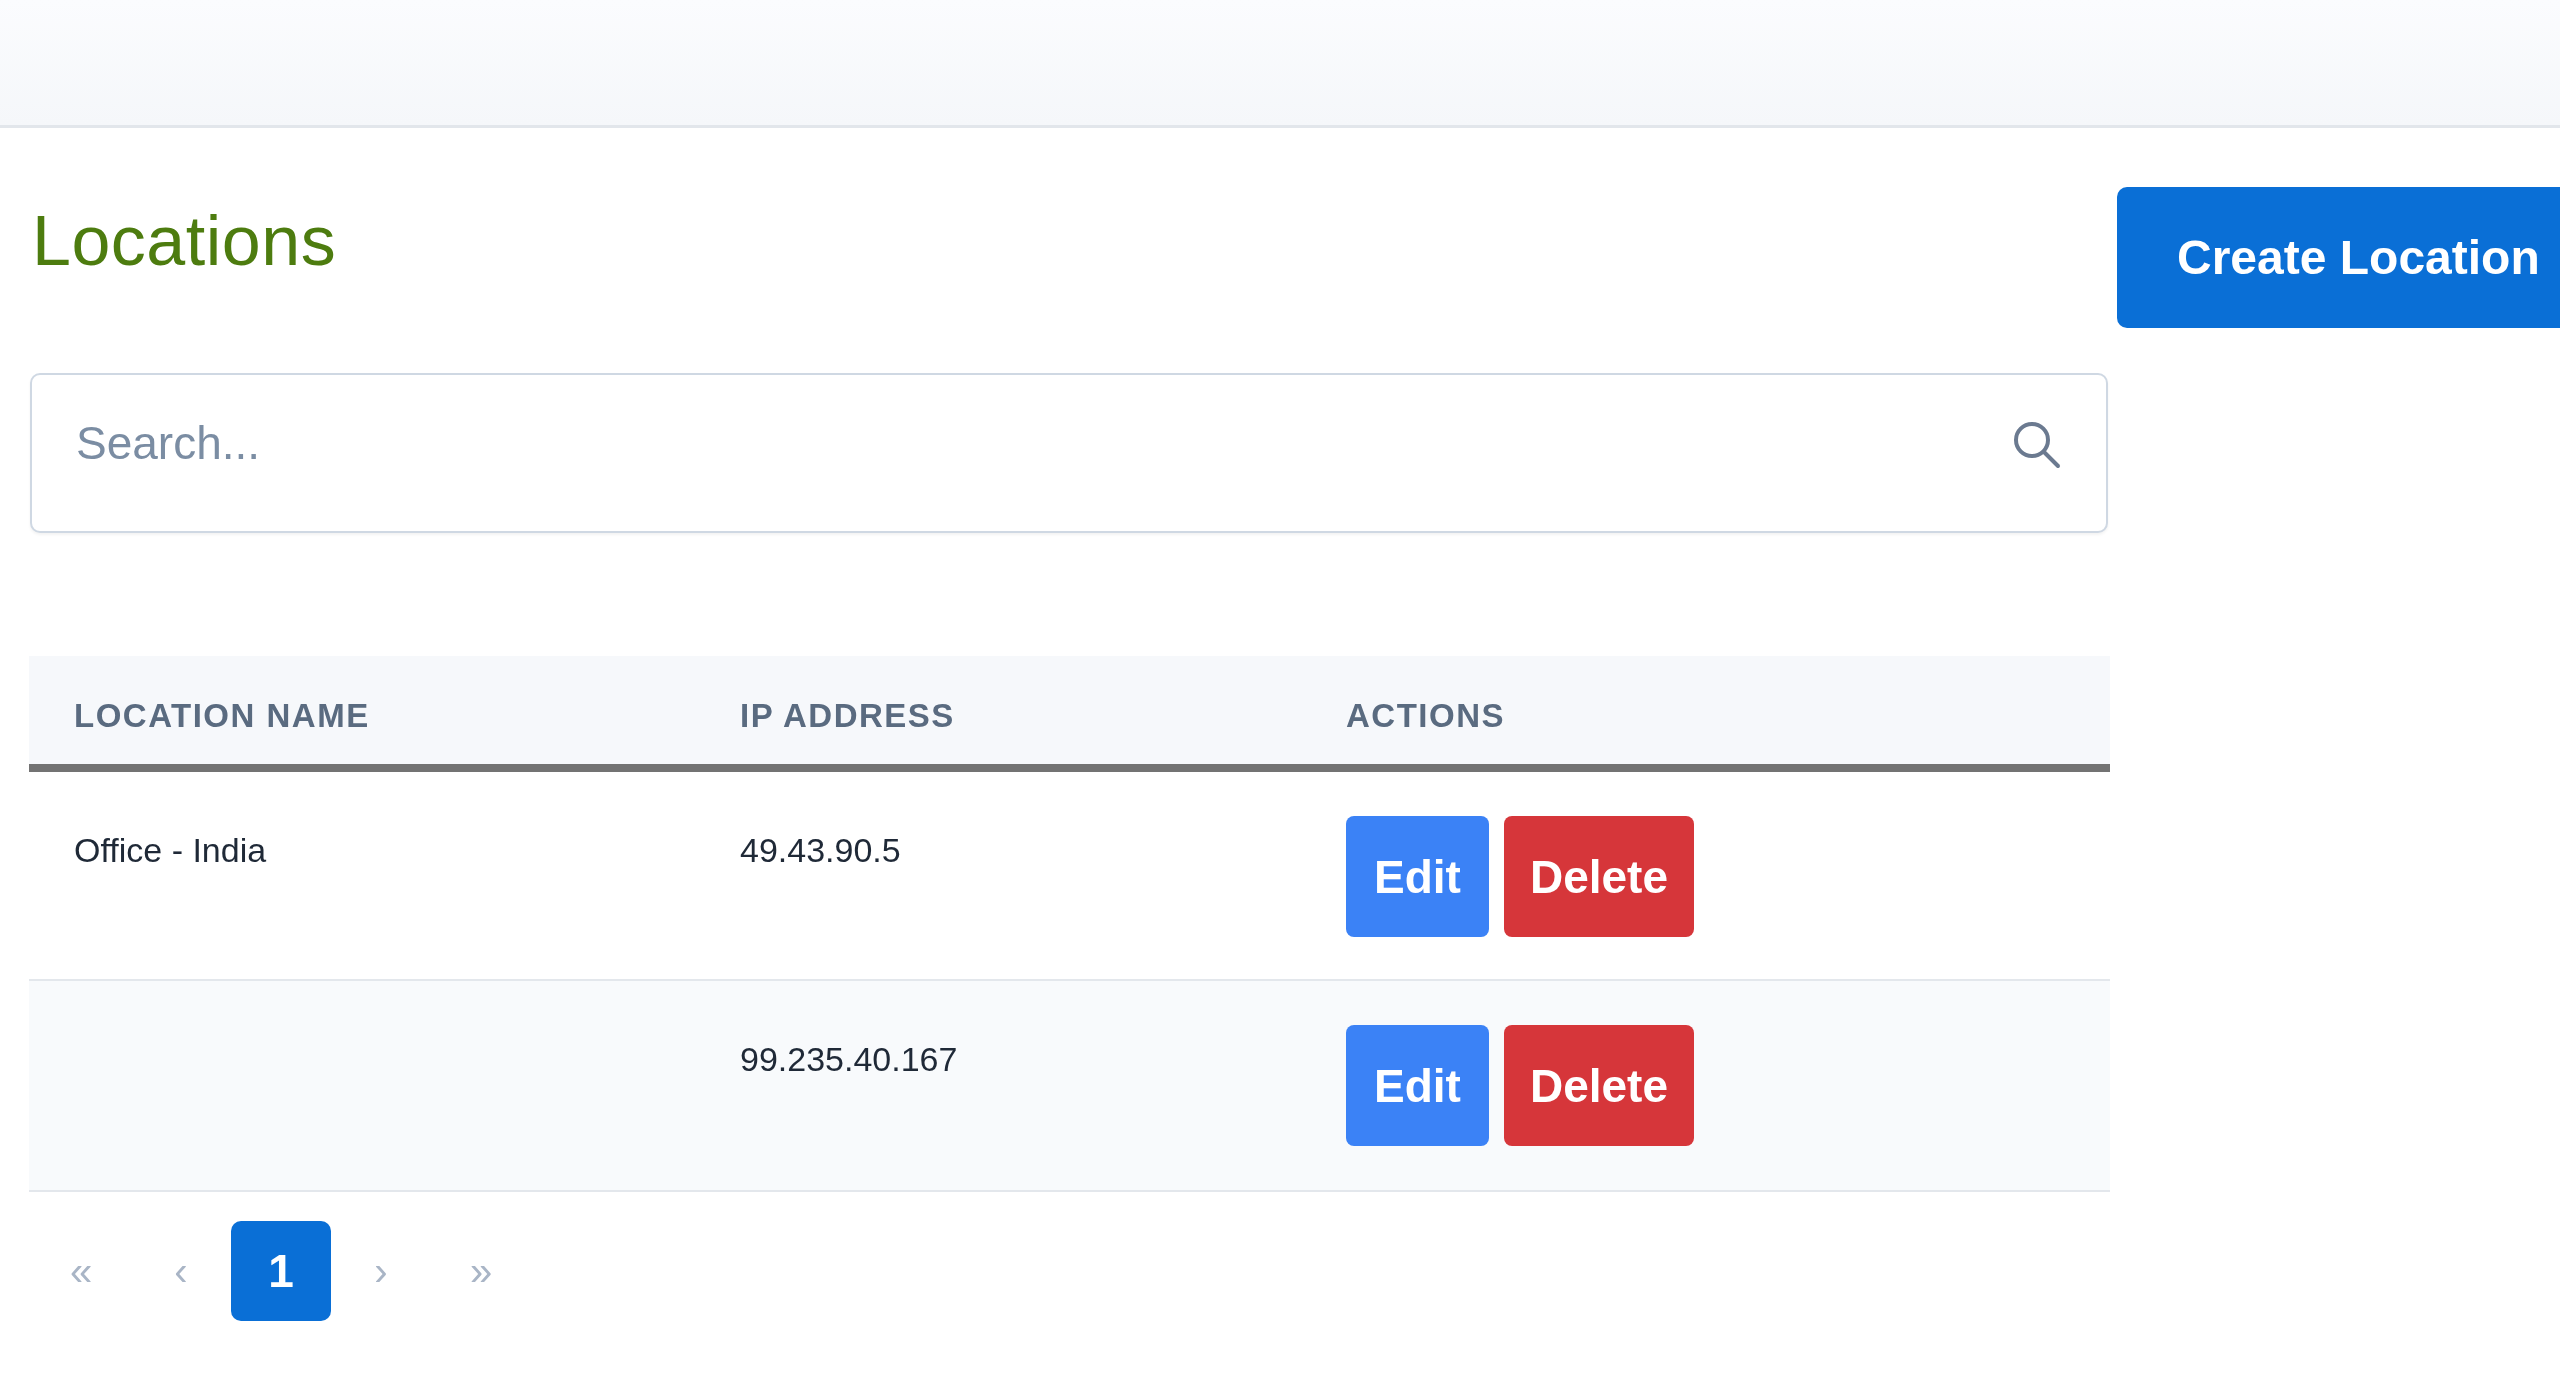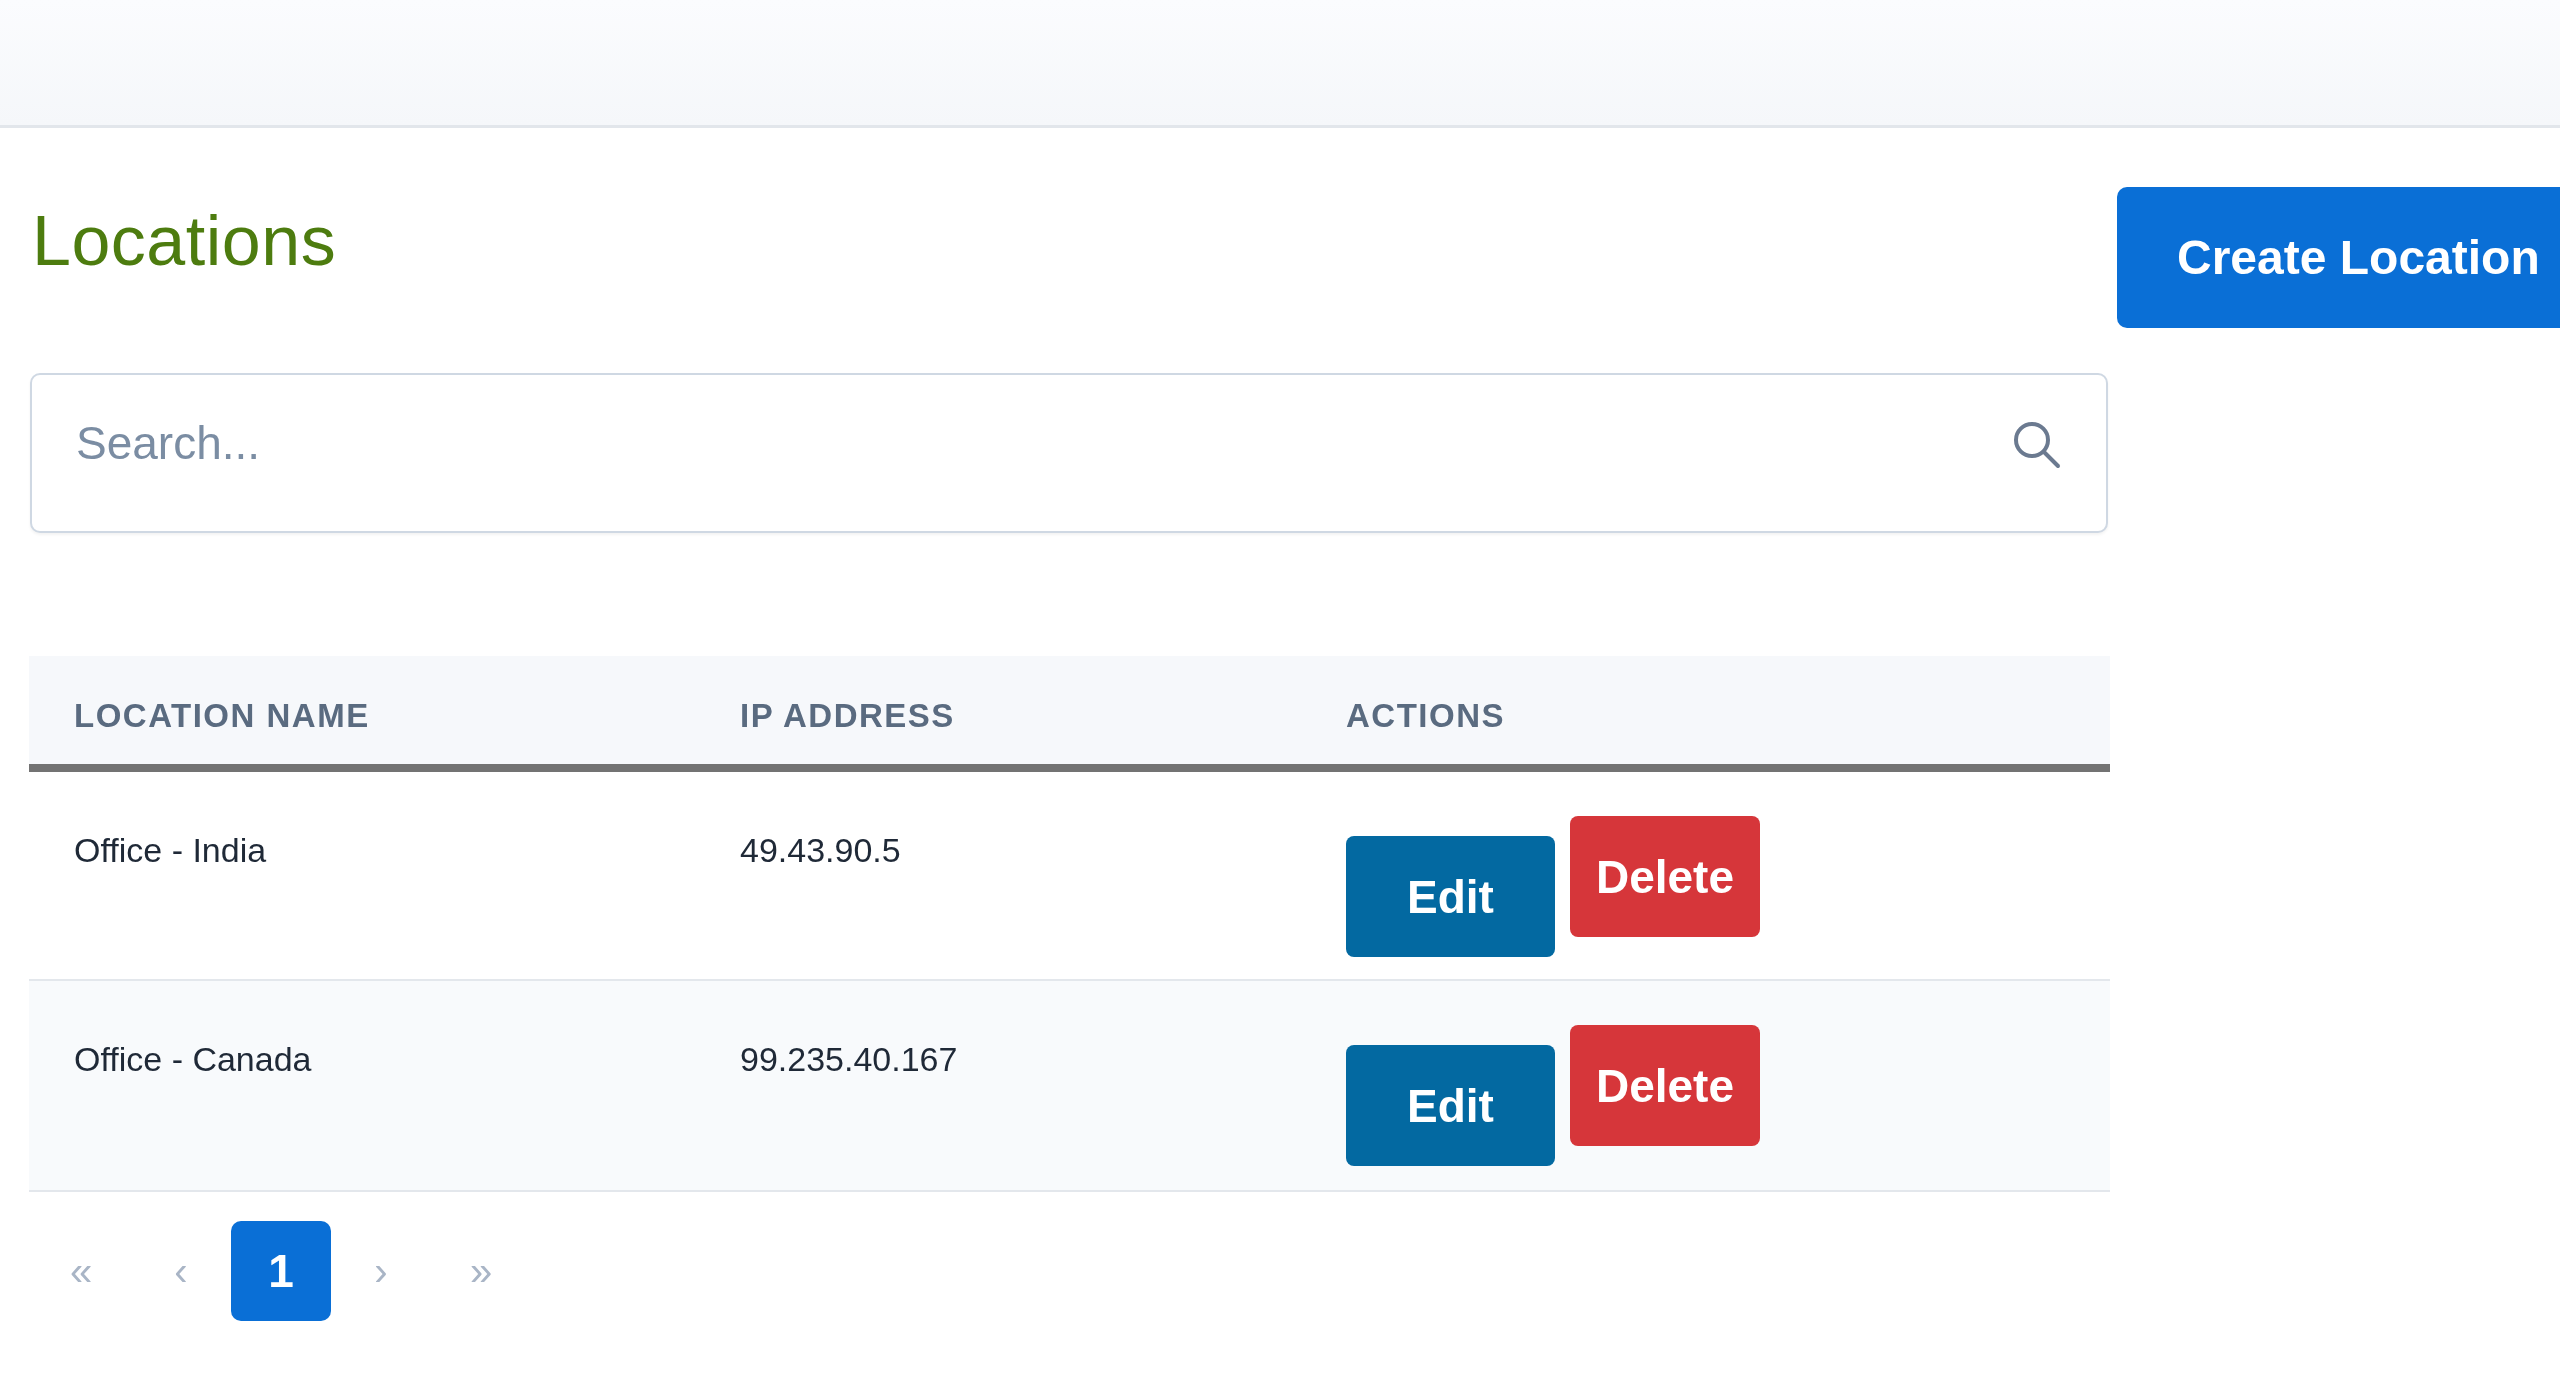--- a/index.html
+++ b/index.html
@@ -30,21 +30,21 @@
   .thead { height: 116px; background: #f6f8fb; border-bottom: 8px solid #737373; position: relative; }
   .th { position: absolute; top: 40px; font-size: 33px; font-weight: 700; color: #5a6b80;
     letter-spacing: 1.5px; line-height: 40px; }
   .row { position: relative; height: 209px; border-bottom: 2px solid #e3e7ec; }
   .row.alt { background: #f8fafc; height: 211px; }
   .td { position: absolute; top: 50px; font-size: 34px; color: #1f2937; line-height: 56px; }
   .col-1 { left: 45px; } .col-2 { left: 711px; } .col-3 { left: 1317px; }
   .actions { position: absolute; left: 1317px; top: 44px; display: flex; gap: 15px; }
   .btn { height: 121px; border: none; border-radius: 8px; color: #fff;
     font-family: "Liberation Sans", sans-serif; font-size: 46px; font-weight: 700; cursor: pointer; }
-  .btn-edit { width: 209px; background: #0369a1; margin-top: 20px; }
+  .btn-edit { width: 143px; background: #3b82f6; }
   .btn-delete { width: 190px; background: #d6363a; }
 
   .pagination { position: absolute; left: 31px; top: 1221px; height: 100px; display: flex; align-items: center; }
   .pg { width: 100px; height: 100px; display: flex; align-items: center; justify-content: center;
     font-size: 40px; color: #a9b5c6; cursor: pointer; }
   .pg.active { background: #0a6fd6; color: #fff; border-radius: 10px; font-size: 46px; font-weight: 700; }
 </style>
 </head>
 <body>
 
@@ -74,21 +74,20 @@
   <div class="row">
     <span class="td col-1">Office - India</span>
     <span class="td col-2">49.43.90.5</span>
     <div class="actions">
       <button class="btn btn-edit">Edit</button>
       <button class="btn btn-delete">Delete</button>
     </div>
   </div>
 
   <div class="row alt">
-    <span class="td col-1">Office - Canada</span>
     <span class="td col-2">99.235.40.167</span>
     <div class="actions">
       <button class="btn btn-edit">Edit</button>
       <button class="btn btn-delete">Delete</button>
     </div>
   </div>
 </div>
 
 <div class="pagination">
   <span class="pg">«</span>

